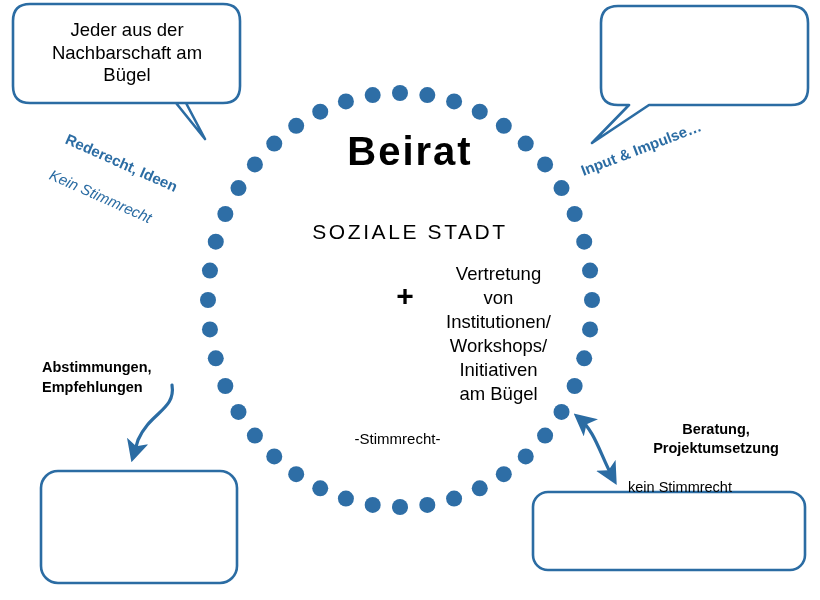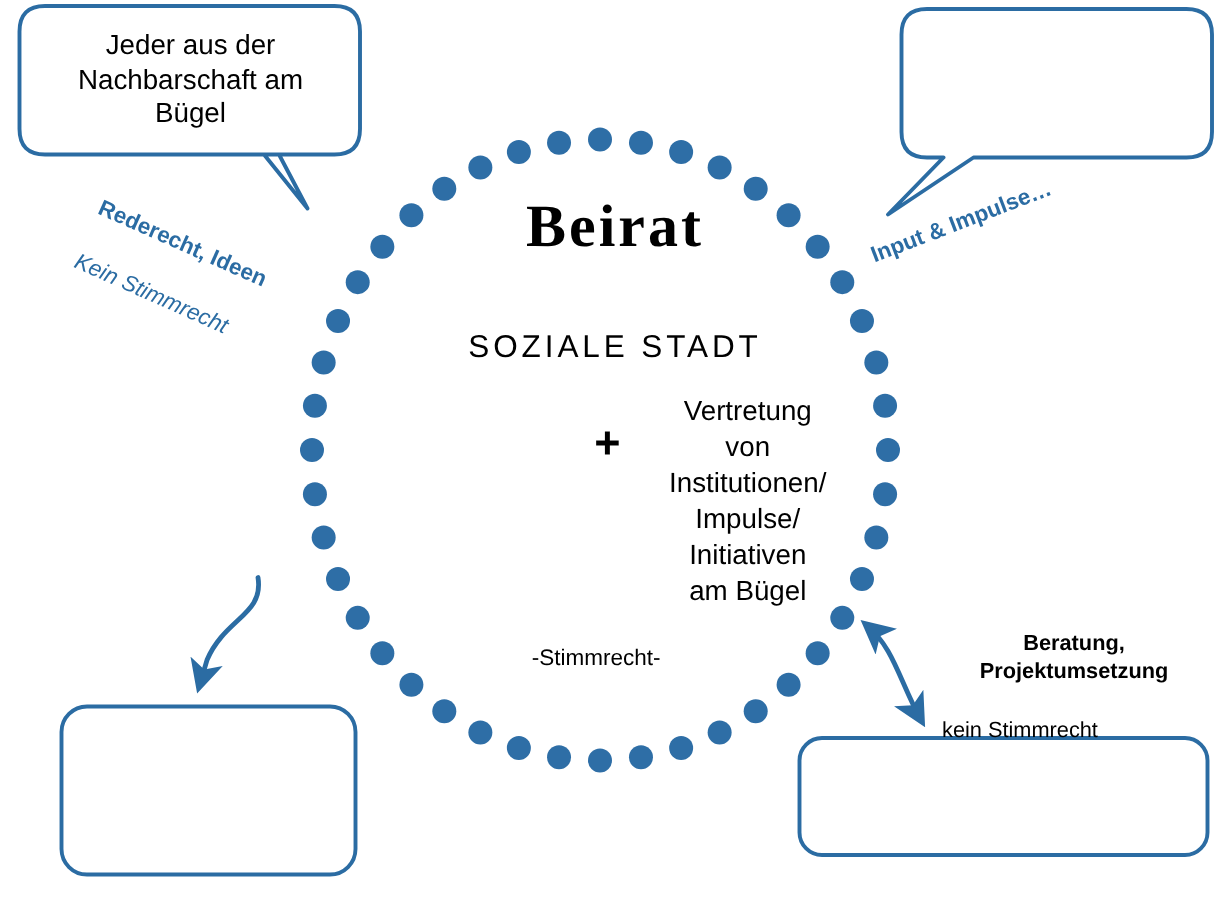--- a/index.html
+++ b/index.html
@@ -40,21 +40,20 @@
   }
   #bubble-tr-text {
     left: 607px; top: 22px; width: 206px;
     font-size: 18.5px;
   }
   
   #ring-title {
     left: 265px; top: 127px; width: 290px;
     font-size: 40px; font-weight: bold;
     letter-spacing: 2px;
-    font-family: Liberation Serif, serif;
   }
   #ring-sub1 {
     left: 265px; top: 176px; width: 290px;
     font-size: 21px; letter-spacing: 2.6px; margin-top: 43px;
   }
   #ring-sub2 {
     left: 265px; top: 203px; width: 290px;
     font-size: 21px; letter-spacing: 0.3px;
   }
   
@@ -202,33 +201,35 @@
 
   <div class="txt" id="ring-sub1">SOZIALE STADT</div>
 
 
 
   <div class="txt" id="ring-plus">+</div>
 
   <div class="txt" id="ring-col-right">Vertretung
 von
 Institutionen/
-Impulse/
+Workshops/
 Initiativen
 am Bügel</div>
 
   <div class="txt" id="ring-footnote">-Stimmrecht-</div>
 
   <div class="diag" id="ann-left">
     <span class="b">Rederecht, Ideen</span>
     <span class="i">Kein Stimmrecht</span>
   </div>
 
   <div class="diag" id="ann-right">Input &amp; Impulse…</div>
 
+  <div class="txt" id="ann-abstimmungen">Abstimmungen,
+Empfehlungen</div>
 
   <div class="txt" id="ann-beratung">
     <span class="b">Beratung,
 Projektumsetzung</span>
     <span class="n">kein Stimmrecht</span>
   </div>
 
 </div>
 
 </body></html>

